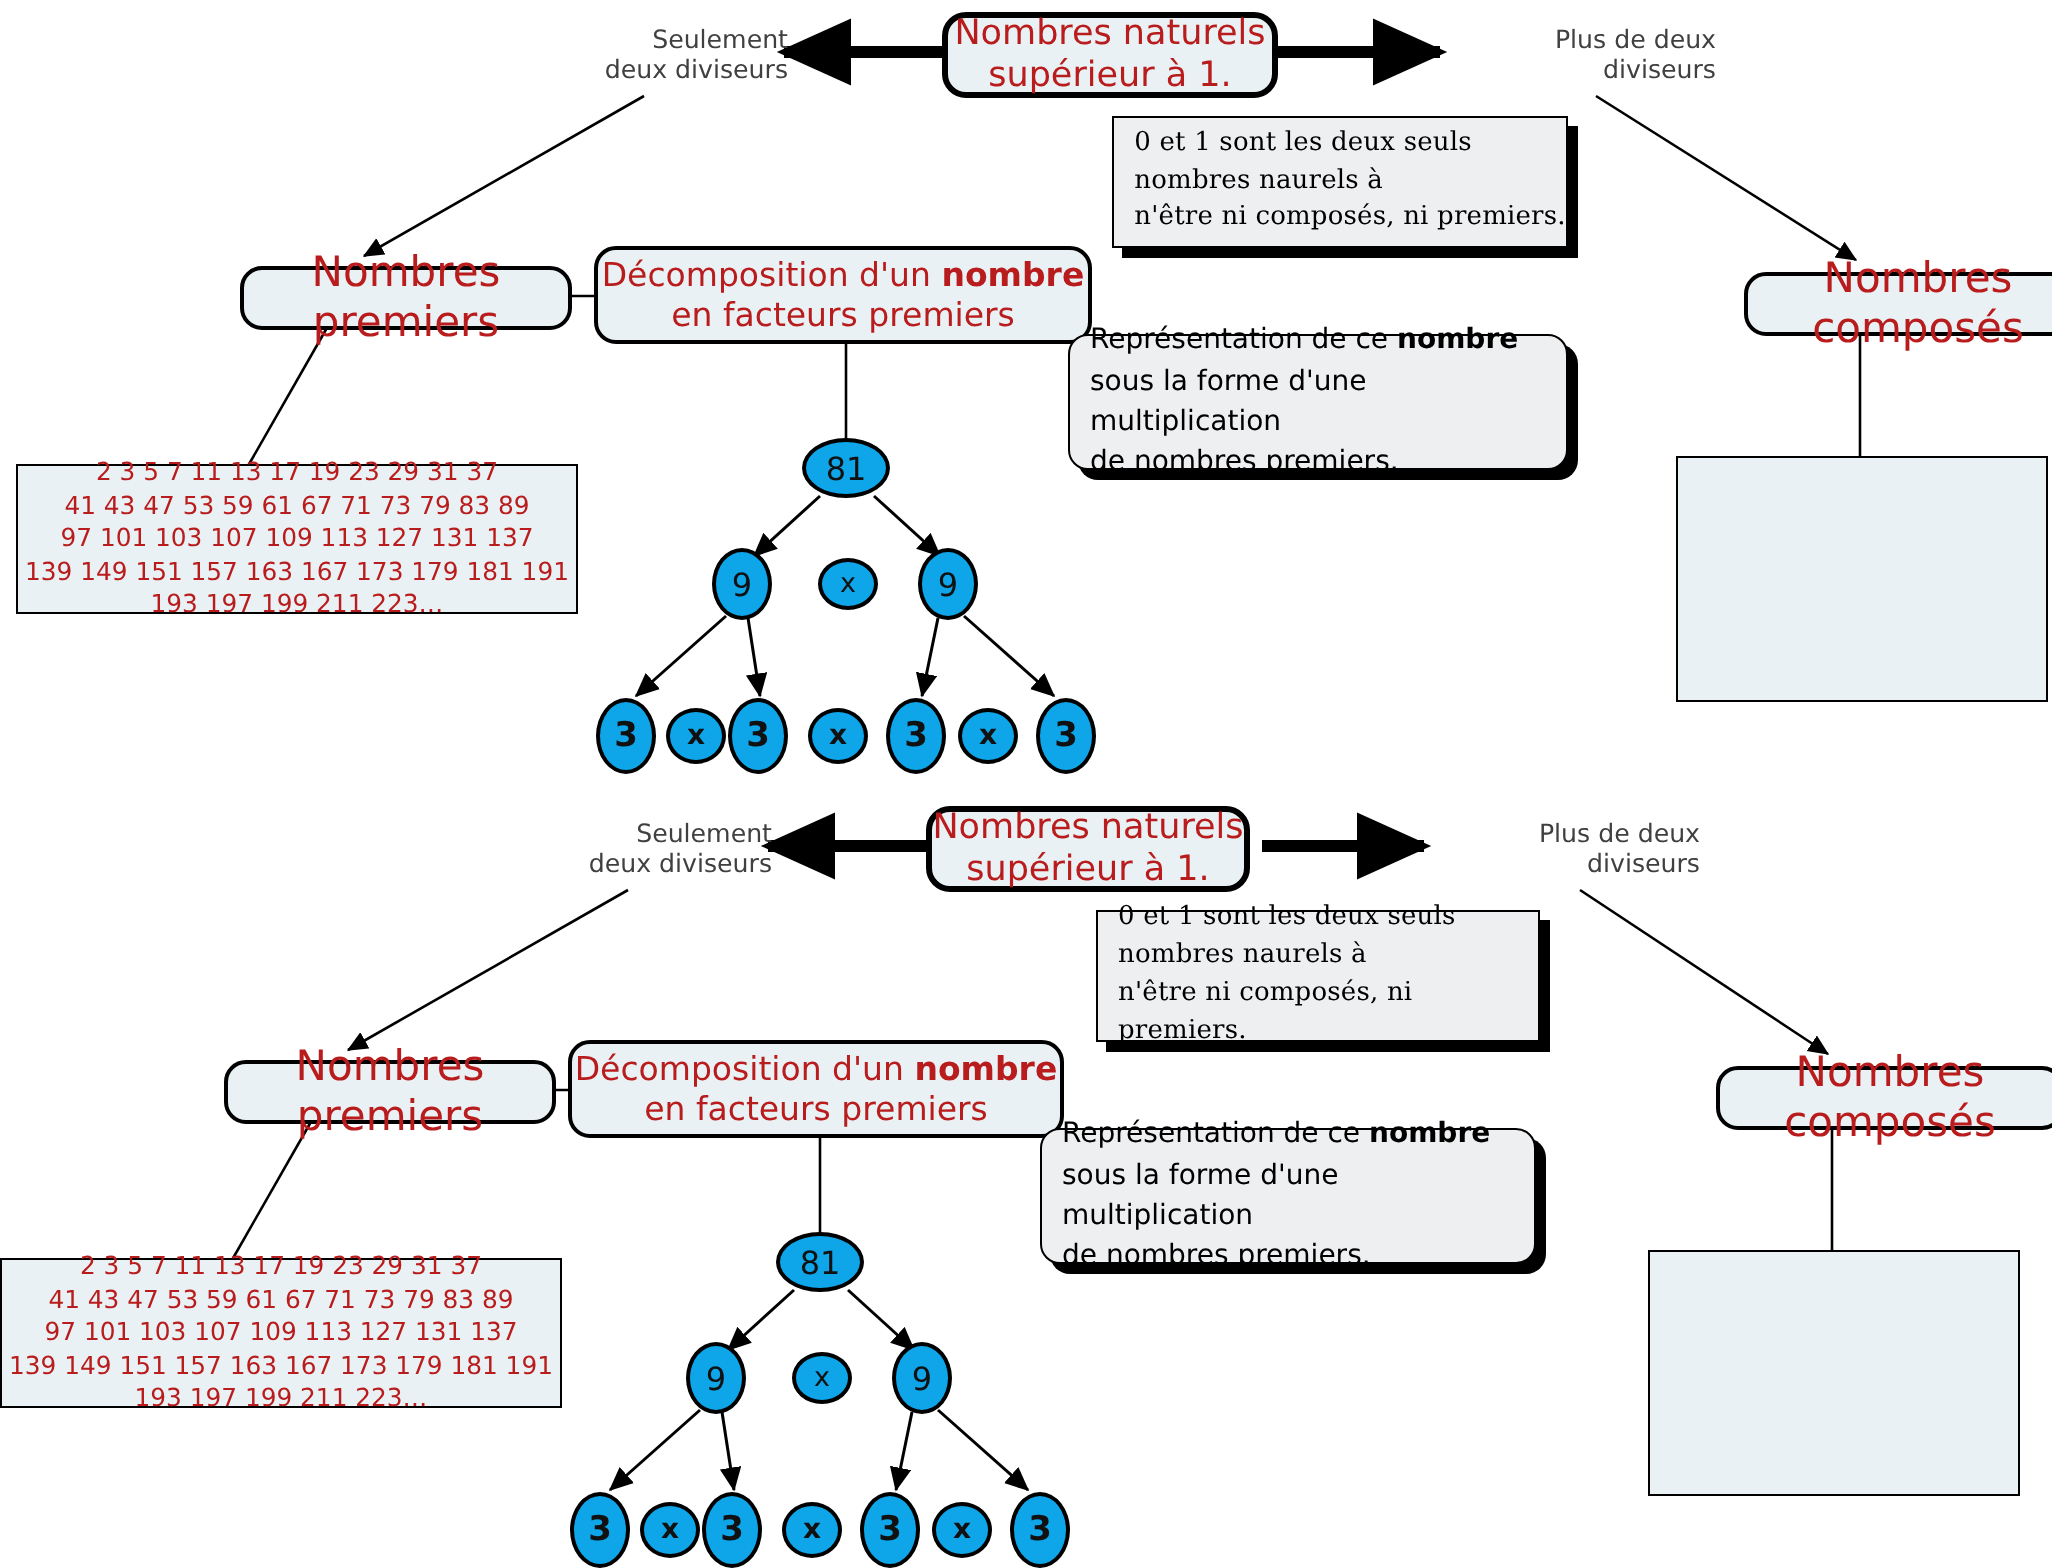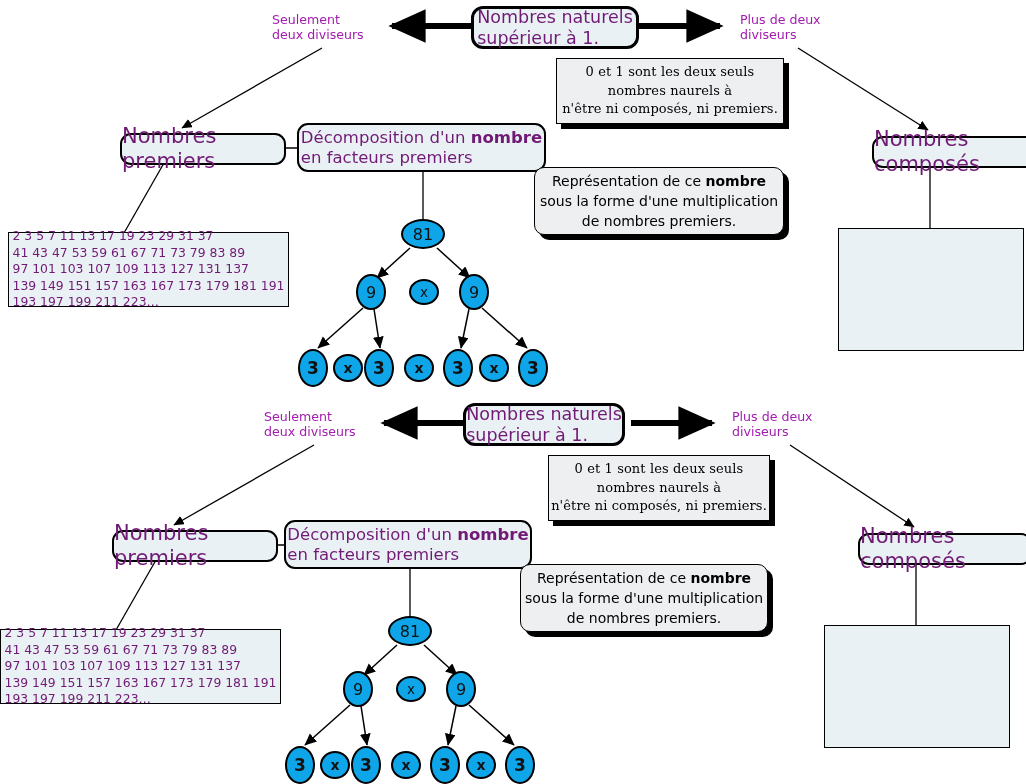--- a/index.html
+++ b/index.html
@@ -10,21 +10,22 @@
 
   svg.wires{position:absolute;left:0;top:0;width:1026px;height:784px;overflow:visible;pointer-events:none;}
 
   
   .node{
     position:absolute;
     background:#eaf1f4;
     border:2px solid #000;
     box-sizing:border-box;
     display:flex;align-items:center;justify-content:center;
-    color:#701a75;
+    text-align:center;
+    color:#b91c1c;
     line-height:1.18;
   }
   .root{
     border-width:3px;border-radius:12px;
     font-size:17.5px;
   }
   .concept{font-size:21px;border-radius:11px;margin-left:28px;}
   .decomp{font-size:16.5px;border-radius:11px;}
   .primelist{
     font-size:12.4px;
@@ -38,33 +39,33 @@
     border:1px solid #000;border-radius:0;background:#eaf1f4;
   }
 
   
   .note{
     position:absolute;
     background:#eeeff1;
     border:1px solid #000;
     box-sizing:border-box;
     display:flex;align-items:center;justify-content:center;
-    text-align:center;
     font-family:"DejaVu Serif",serif;
     color:#000;
     box-shadow:5px 5px 0 0 #000;
     line-height:1.45;
+    padding-left:10px;
   }
   .note-a{font-size:13px;letter-spacing:.1px;border-radius:0;}
   .note-b{font-size:14px;border-radius:10px;box-shadow:5px 5px 0 0 #000;
           font-family:"DejaVu Sans",sans-serif;margin-left:32px;}
 
   
   .elabel{
-    position:absolute;font-size:12.6px;color:#a21caf;text-align:left;
+    position:absolute;font-size:12.6px;color:#404040;text-align:right;
     line-height:1.22;
   }
 
   
   .el{
     position:absolute;
     background:#0ea5e9;
     border:2px solid #000;
     border-radius:50%;
     display:flex;align-items:center;justify-content:center;

